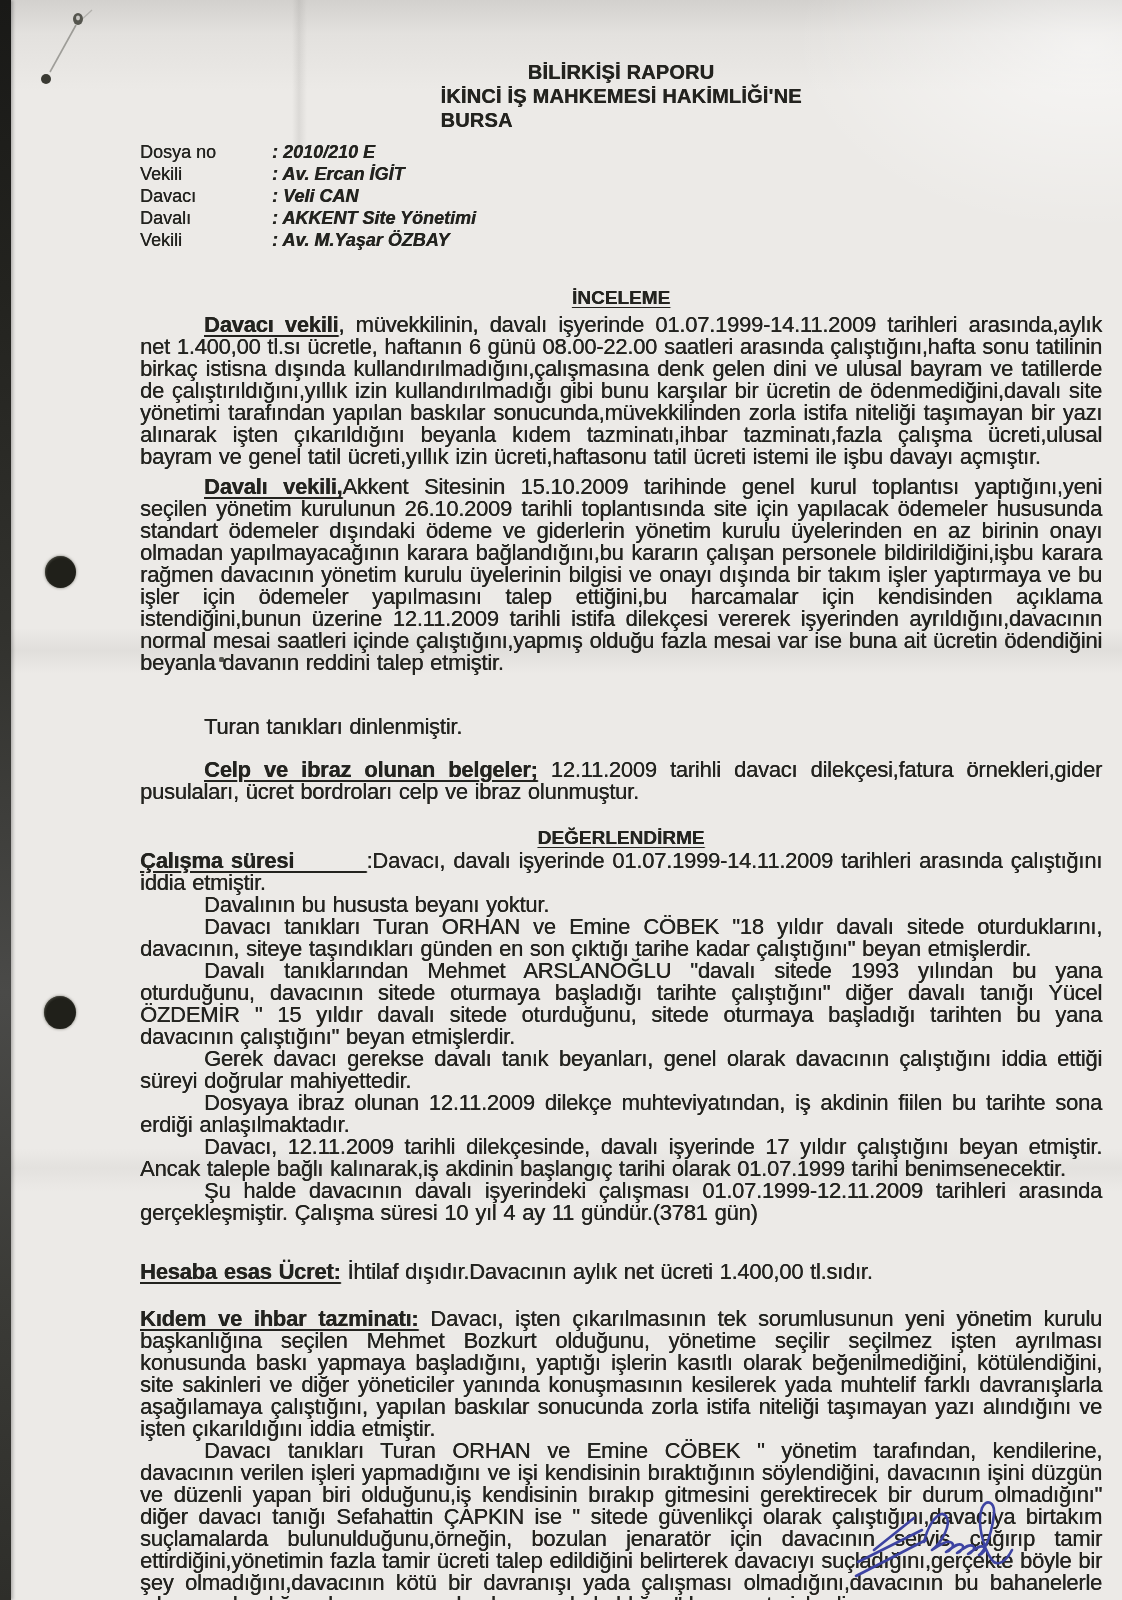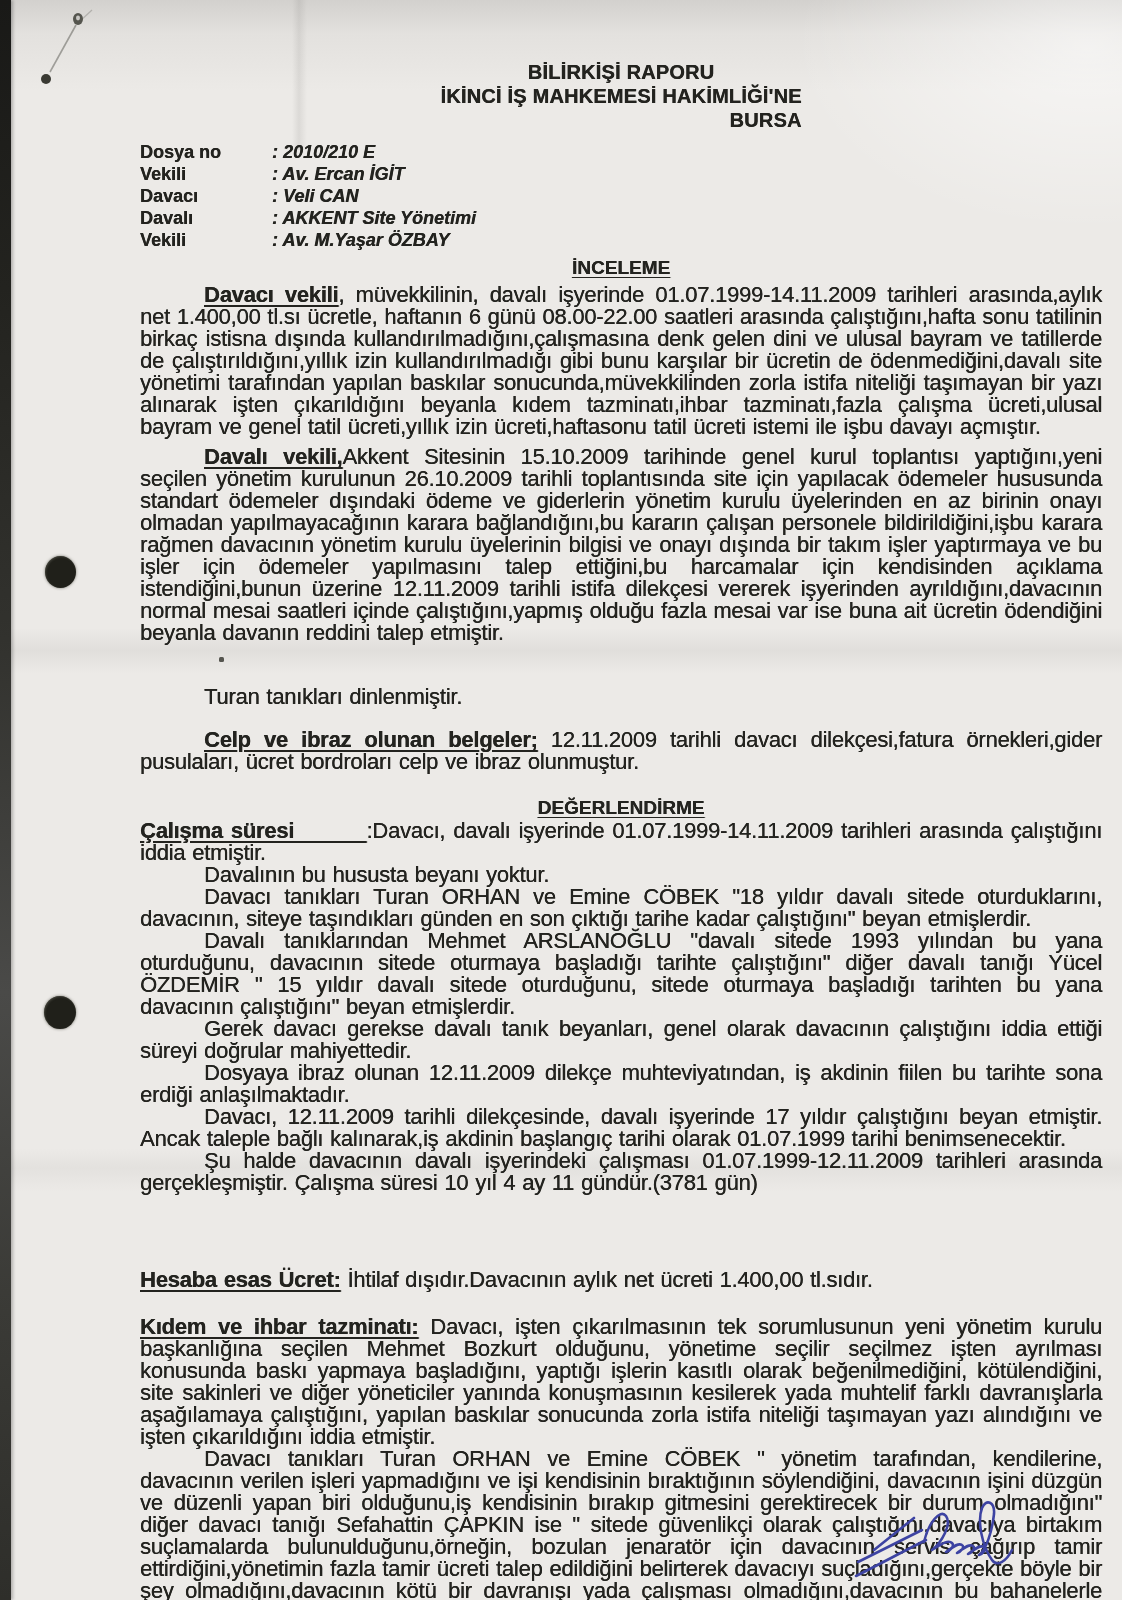--- a/index.html
+++ b/index.html
@@ -37,47 +37,47 @@
   .staple { position:absolute; left:18px; top:2px; }
   .signature { position:absolute; left:846px; top:1488px; }
 
   .content {
     position:absolute; left:140px; top:0; width:962px;
   }
 
   .doc-header { text-align:center; padding-top:60px; }
   .doc-header-inner { display:inline-block; text-align:center; }
   .h-line { font-weight:bold; font-size:20px; line-height:24px; letter-spacing:.2px; text-shadow:.35px 0 0 currentColor; }
-  .h-right { text-align:right; }
+  .h-right { text-align:left; }
 
   .fields { margin-top:9px; }
   .frow { font-size:18px; line-height:22px; text-shadow:.3px 0 0 currentColor; }
-  .flabel { display:inline-block; width:132px; font-weight:bold; }
+  .flabel { display:inline-block; width:132px; font-weight:normal; }
   .fvalue { font-weight:bold;font-style:italic; }
 
   .sec {
     margin:0; text-align:center; font-size:19px; font-weight:bold;
     text-decoration:underline; text-underline-offset:3px;
     line-height:25px; text-shadow:.35px 0 0 currentColor;
   }
-  .sec-inceleme { margin-top:4px; margin-bottom:4px; }
+  .sec-inceleme { margin-top:34px; margin-bottom:4px; }
   .sec-degerlendirme { margin-top:22px; margin-bottom:0;text-decoration:underline; }
 
   .para {
     margin:0; font-size:22px; line-height:22px; text-align:justify;
     letter-spacing:-0.25px; word-spacing:1px;
     text-shadow:.3px 0 0 currentColor;
   }
   .indent { text-indent:64px; }
   .lead { font-weight:bold; }
   .u { text-decoration:underline; text-underline-offset:3px; }
 
   .gap-taraf { margin-top:42px; }
   .gap-celp  { margin-top:21px; }
-  .gap-hesaba { margin-top:75px; }
+  .gap-hesaba { margin-top:37px; }
   .gap-kidem  { margin-top:25px; }
   .mt-p2 { margin-top:8px; }
 </style>
 </head>
 <body>
 
 <div class="page">
 
   <div class="edge-left"></div>
 

